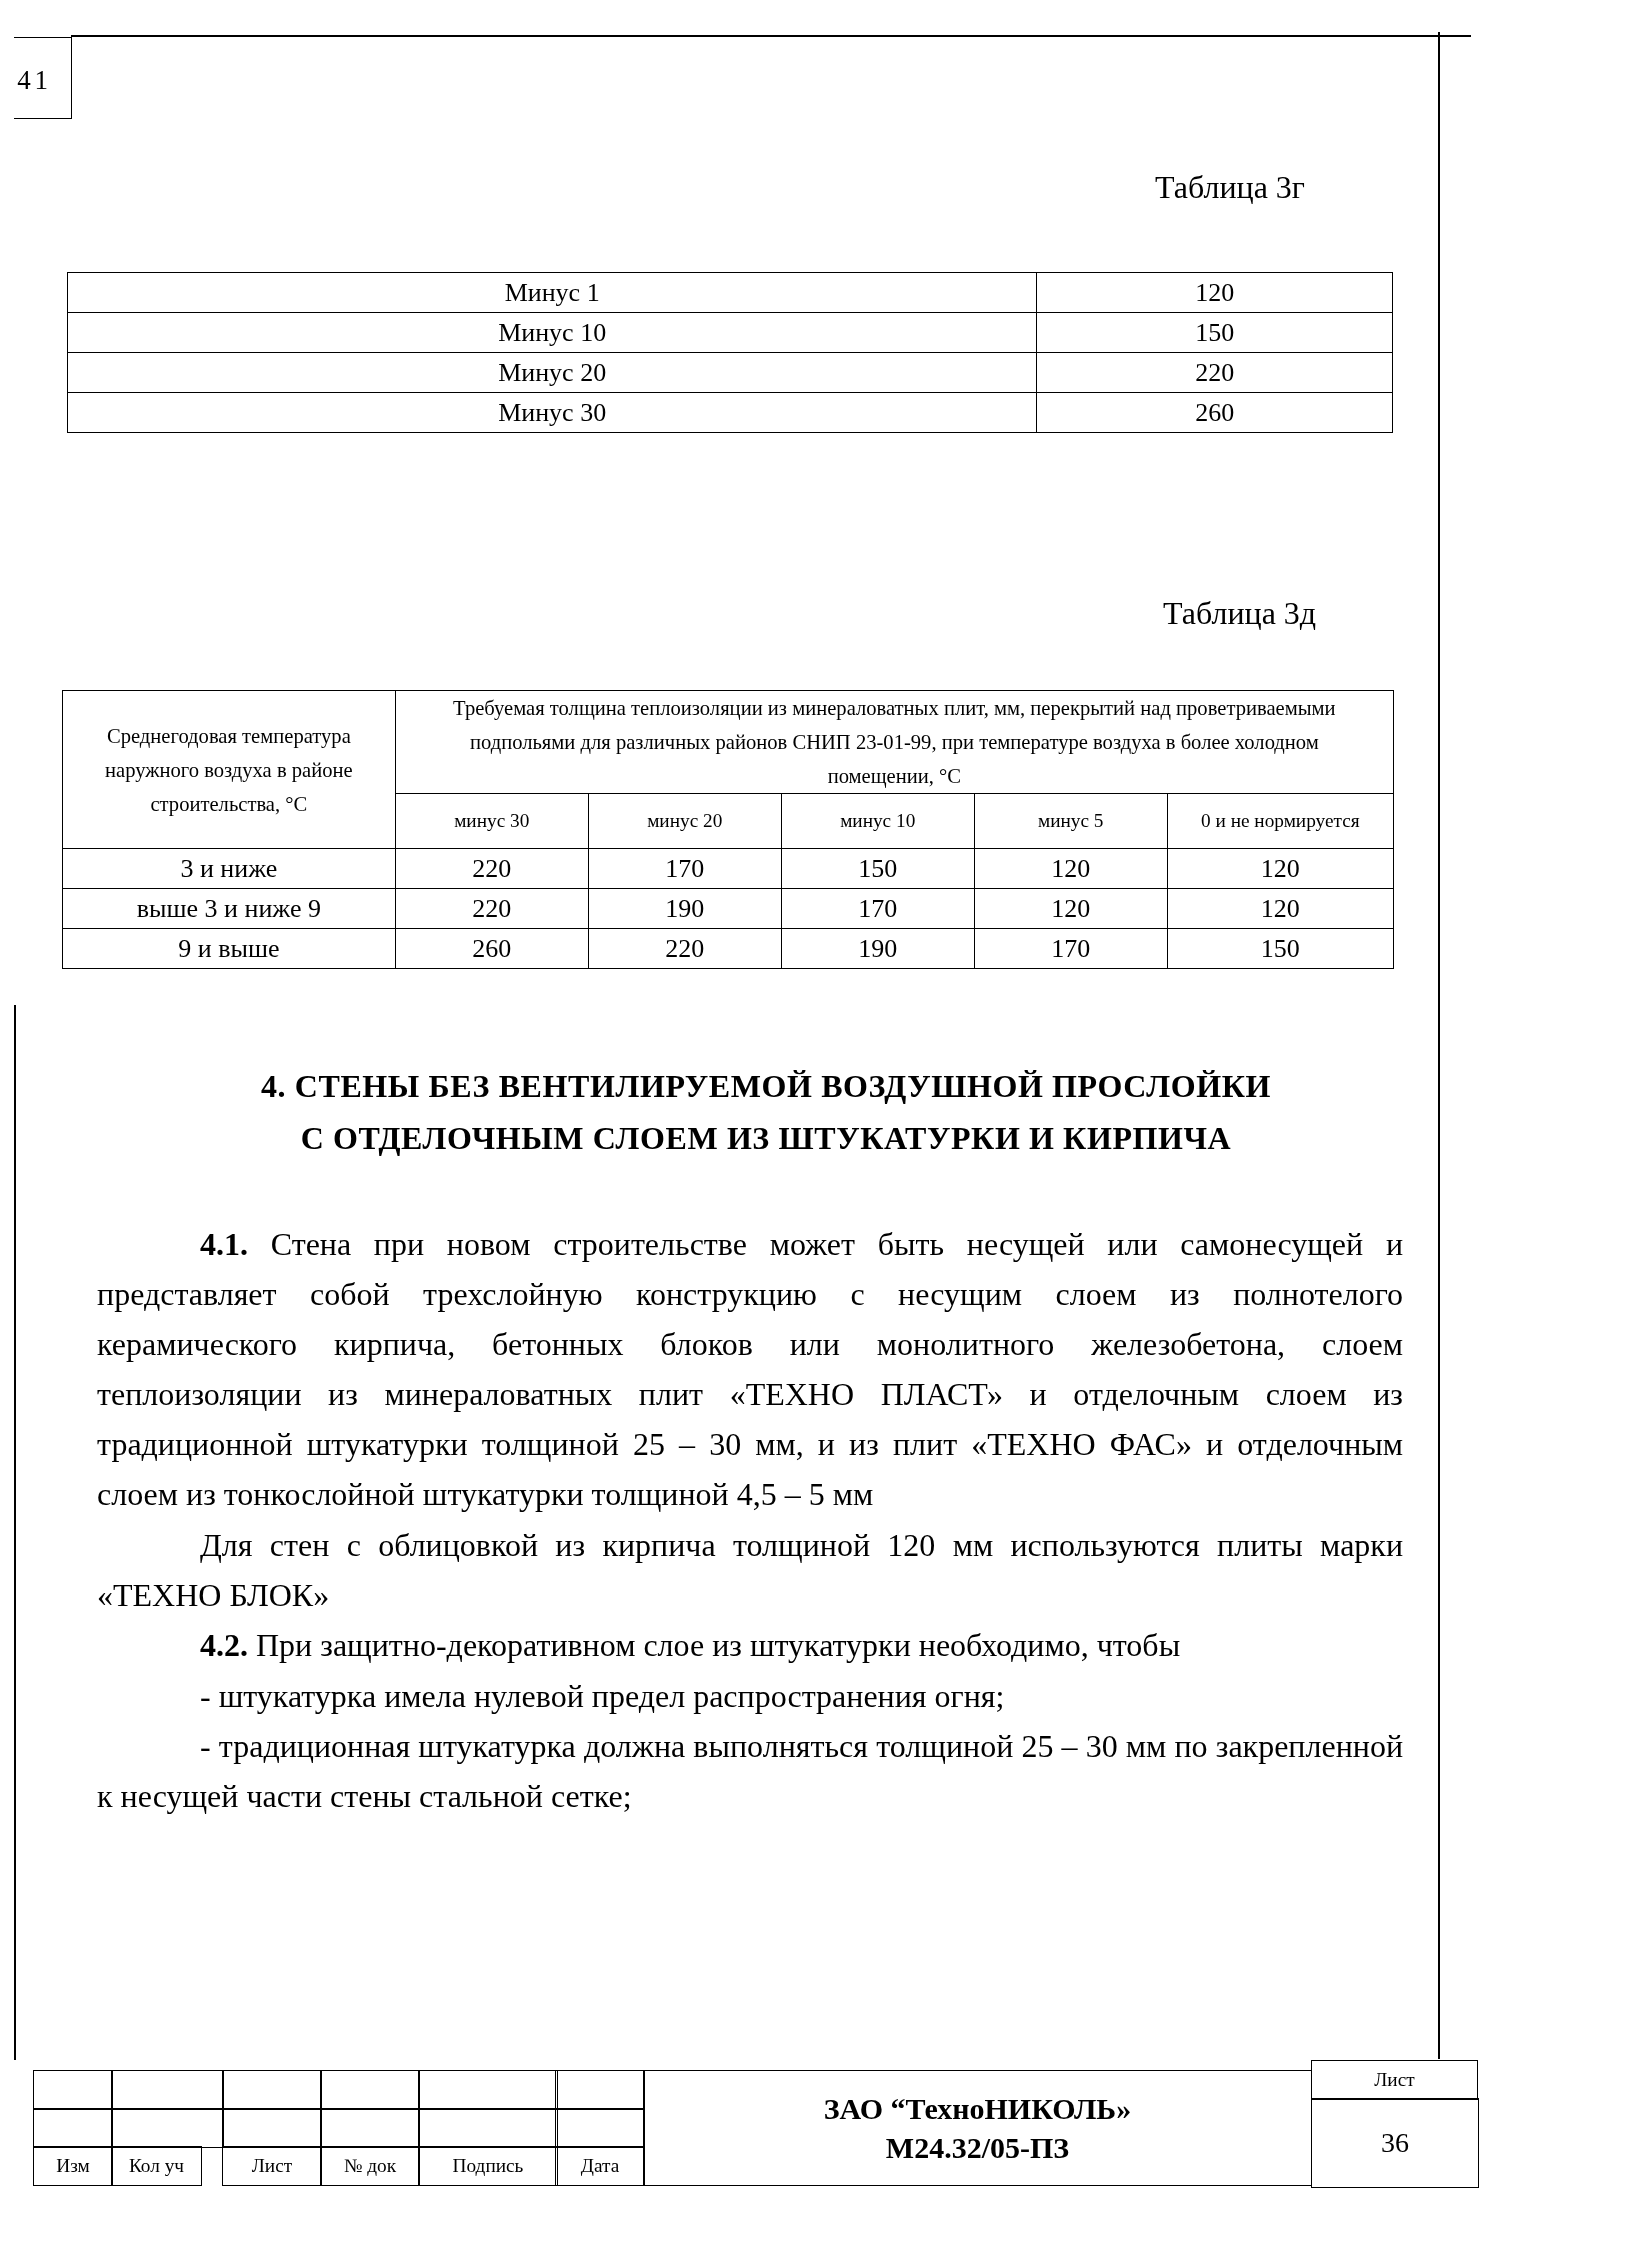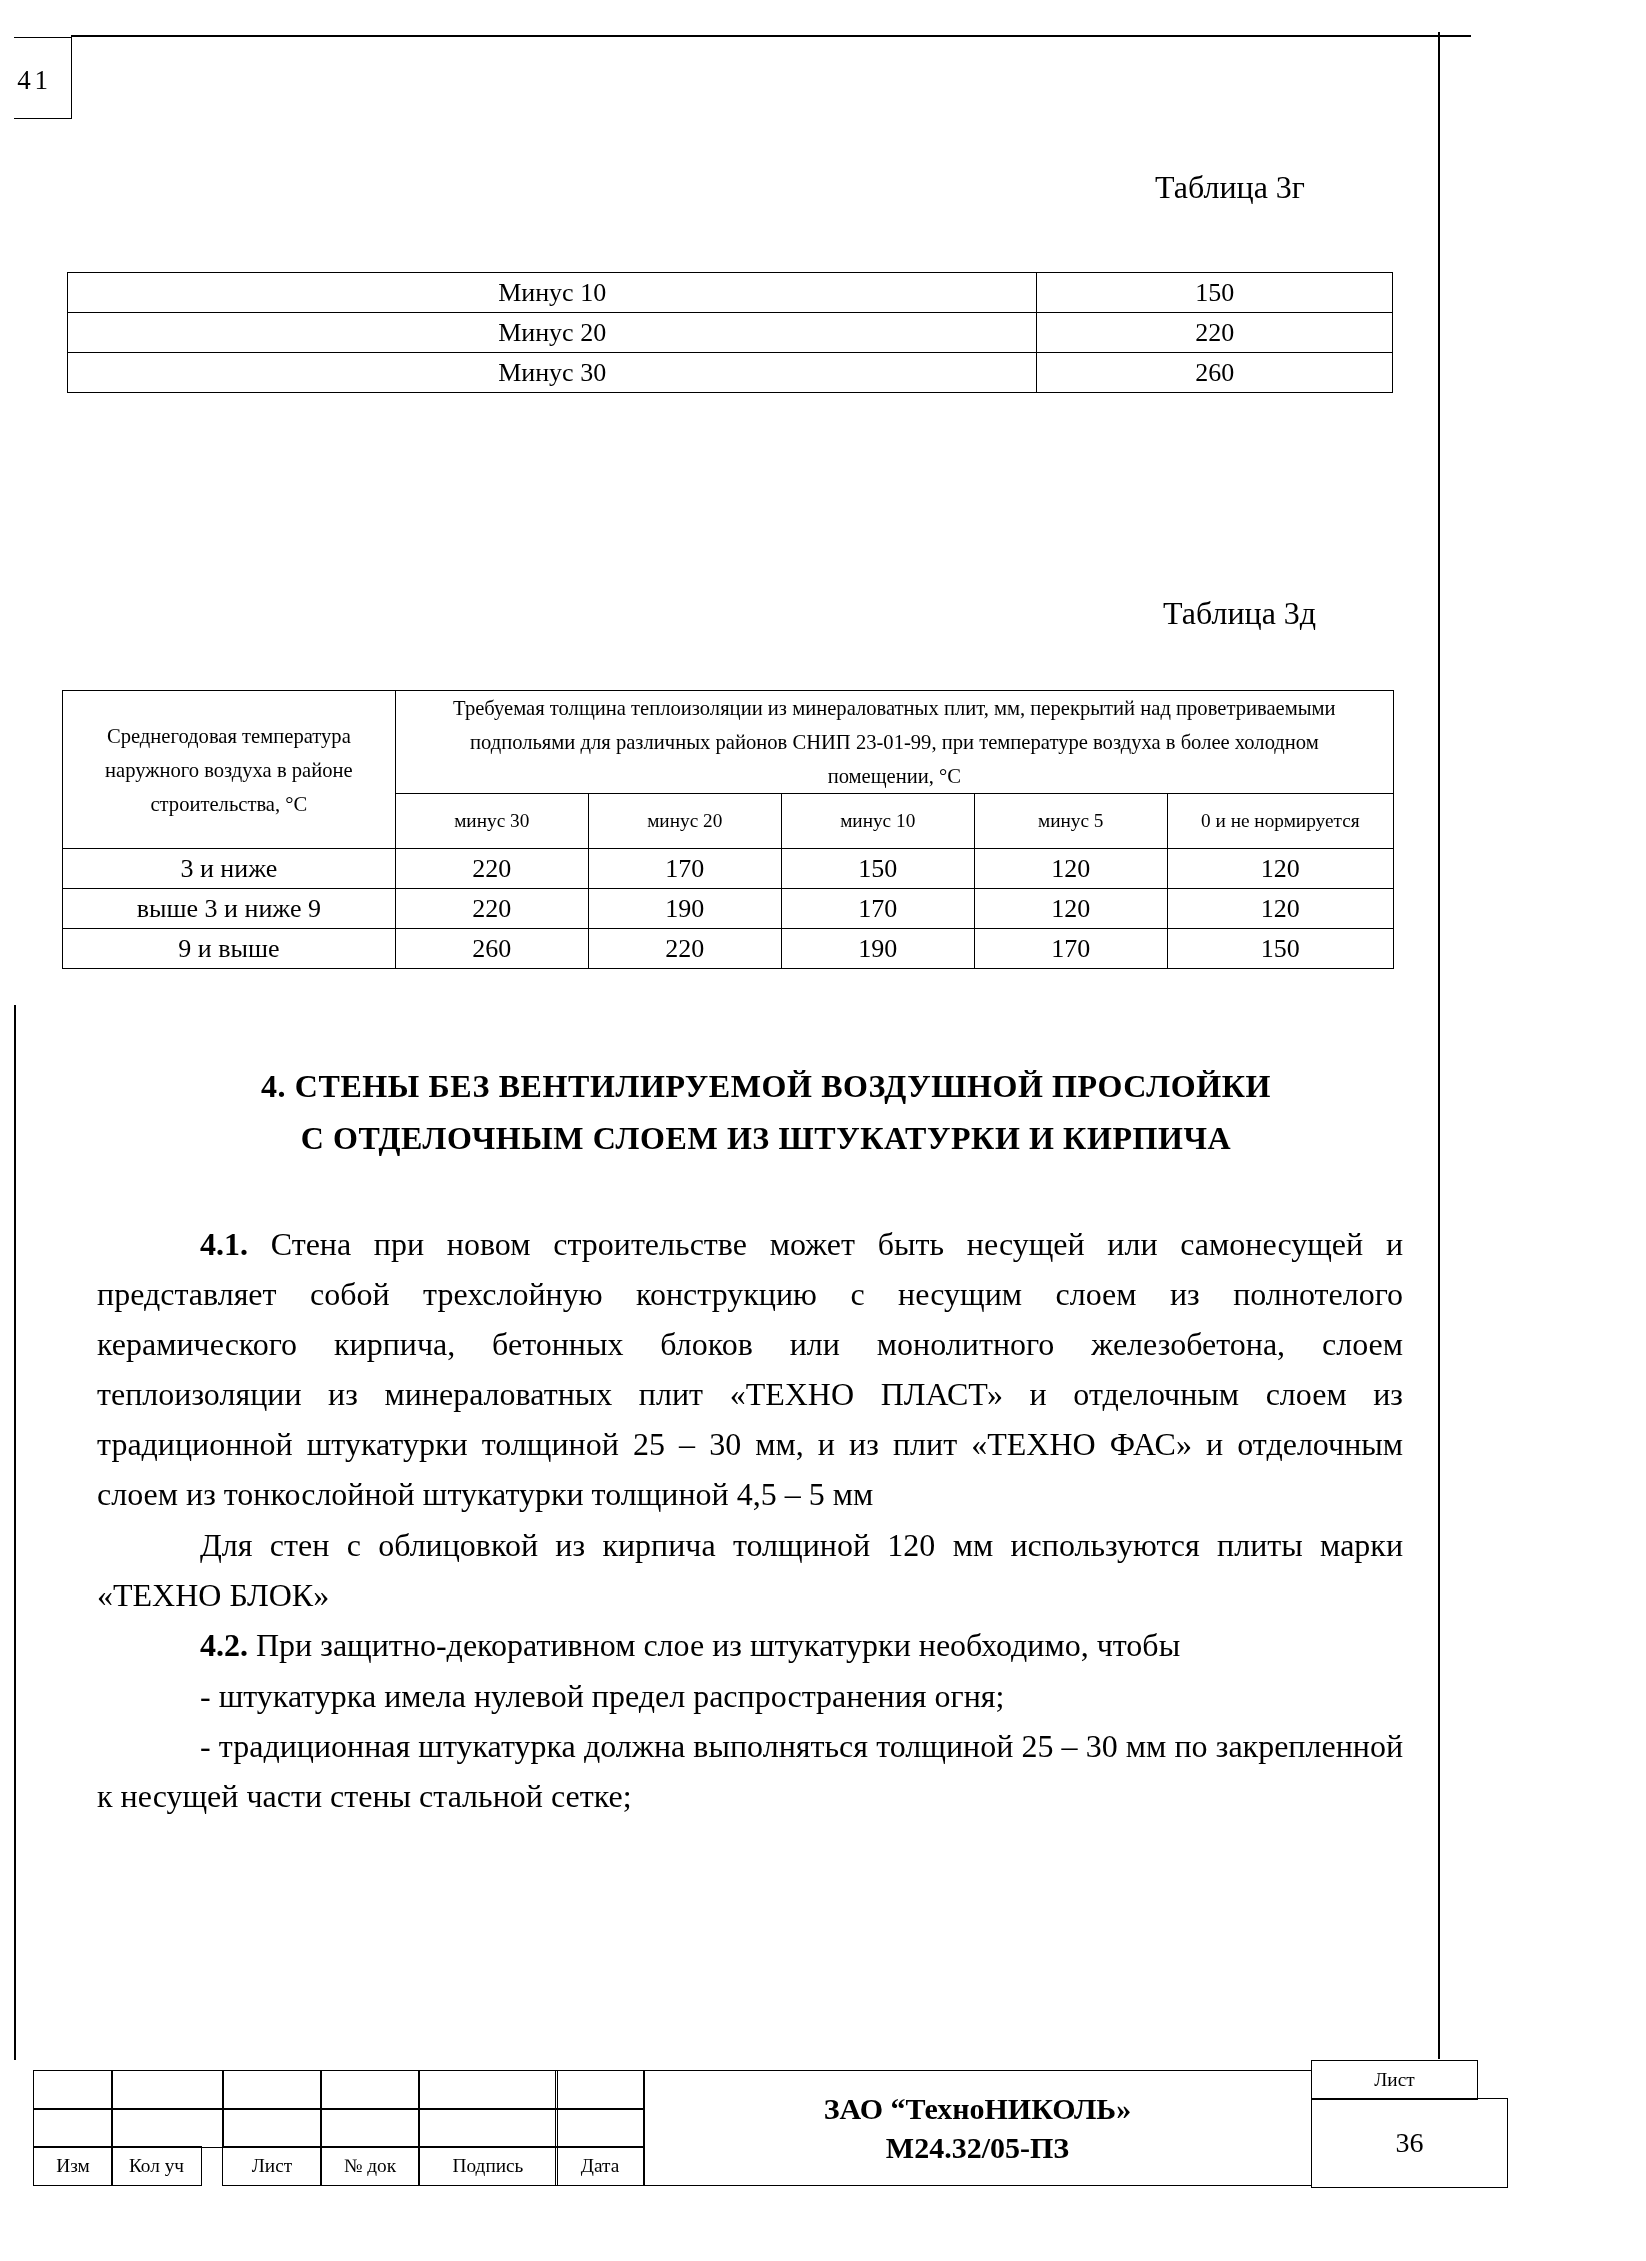--- a/index.html
+++ b/index.html
@@ -47,20 +47,24 @@
 <div class="line-v" style="left:14px; top:1005px; height:1055px;"></div>
 
 <div id="stub" class="abs">
   <span>41</span>
 </div>
 
 <div class="abs caption" style="left:1155px; top:169px;">Таблица 3г</div>
 
 <table id="t3g">
   <tbody>
+  <tr class="row">
+    <td>Минус 1</td>
+    <td>120</td>
+  </tr>
   <tr class="row">
     <td>Минус 10</td>
     <td>150</td>
   </tr>
   <tr class="row">
     <td>Минус 20</td>
     <td>220</td>
   </tr>
   <tr class="row">
     <td>Минус 30</td>
@@ -150,19 +154,19 @@
 <div class="tbcell" style="left:418px; top:2146px; width:140px; height:40px;">Подпись</div>
 <div class="tbcell" style="left:555px; top:2146px; width:90px; height:40px;">Дата</div>
 
 <div class="tbcell" style="left:643px; top:2070px; width:669px; height:116px; flex-direction:column;">
   <div class="tbtitle">ЗАО “ТехноНИКОЛЬ»</div>
   <div class="tbtitle">М24.32/05-ПЗ</div>
 </div>
 <div class="tbcell" style="left:1311px; top:2060px; width:167px; height:40px;">
   <span>Лист</span>
 </div>
-<div class="tbcell" style="left:1311px; top:2098px; width:197px; height:90px; font-size:28px;">
+<div class="tbcell" style="left:1311px; top:2098px; width:168px; height:90px; font-size:28px;">
   <span>36</span>
 </div>
 
 <style>
 </style>
 
 
 </body></html>

